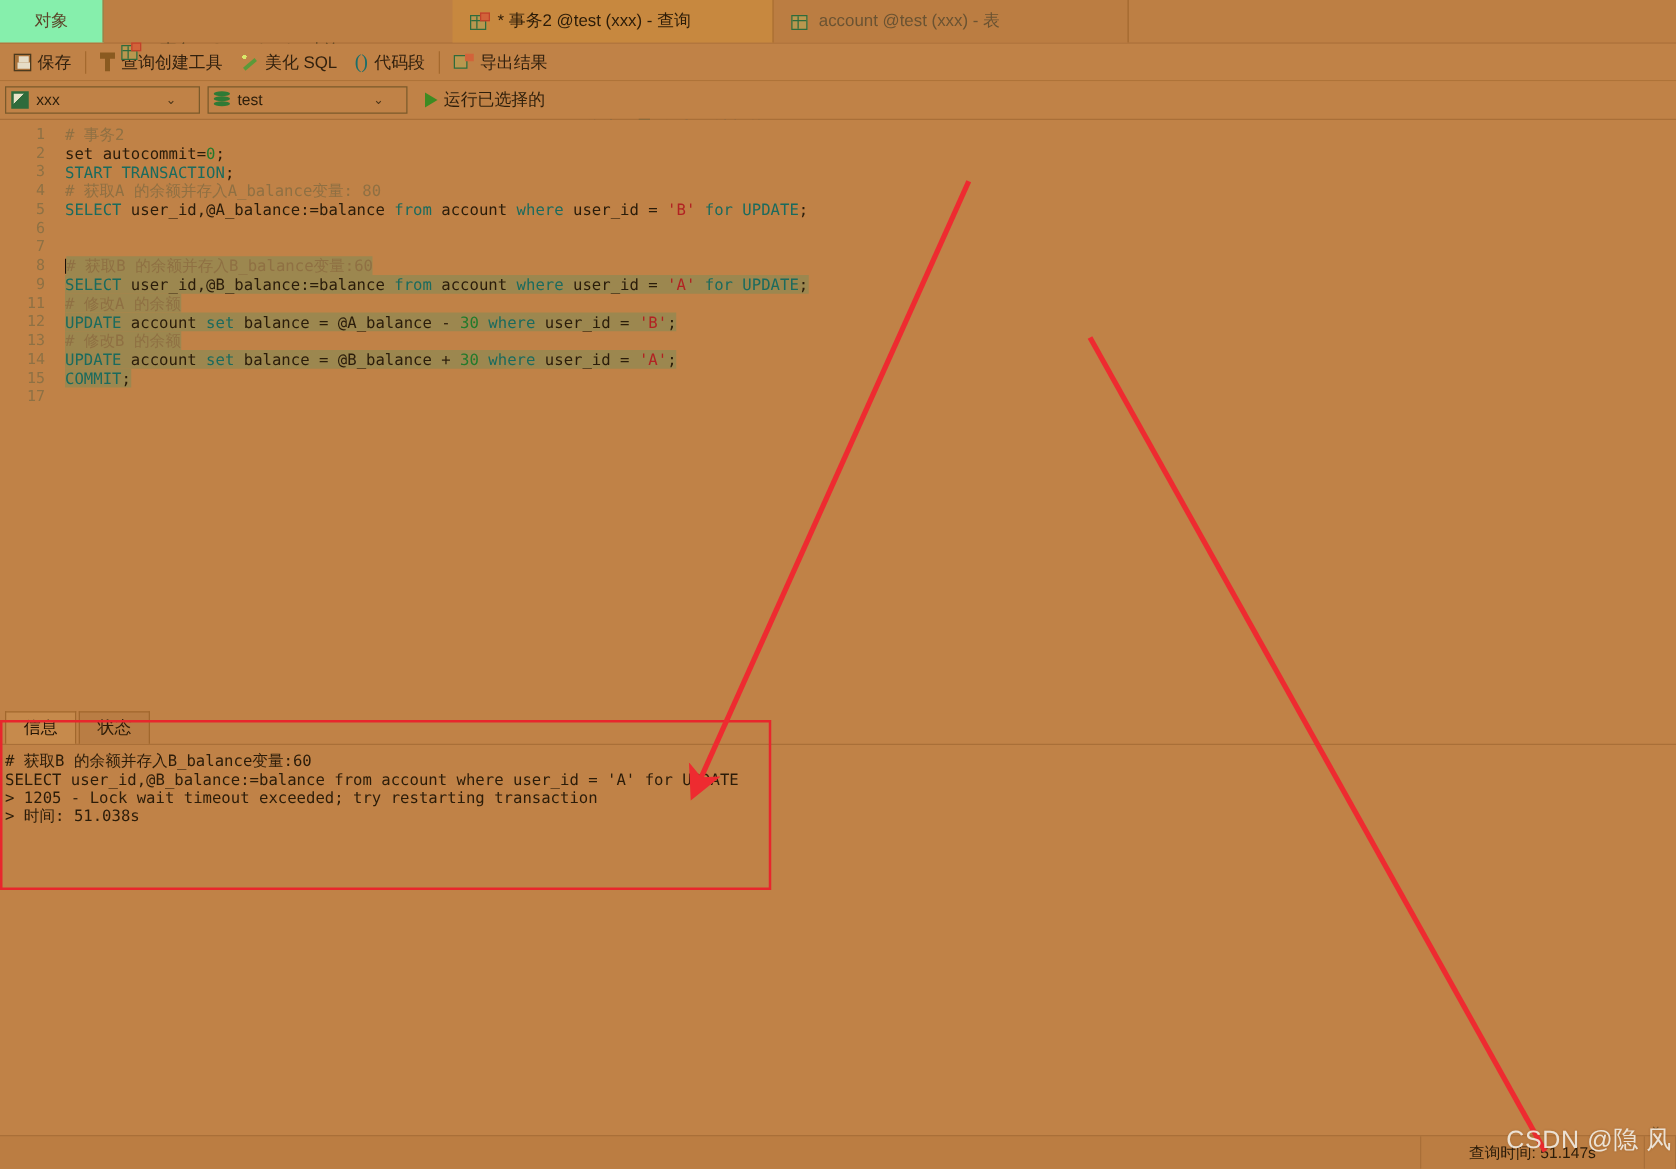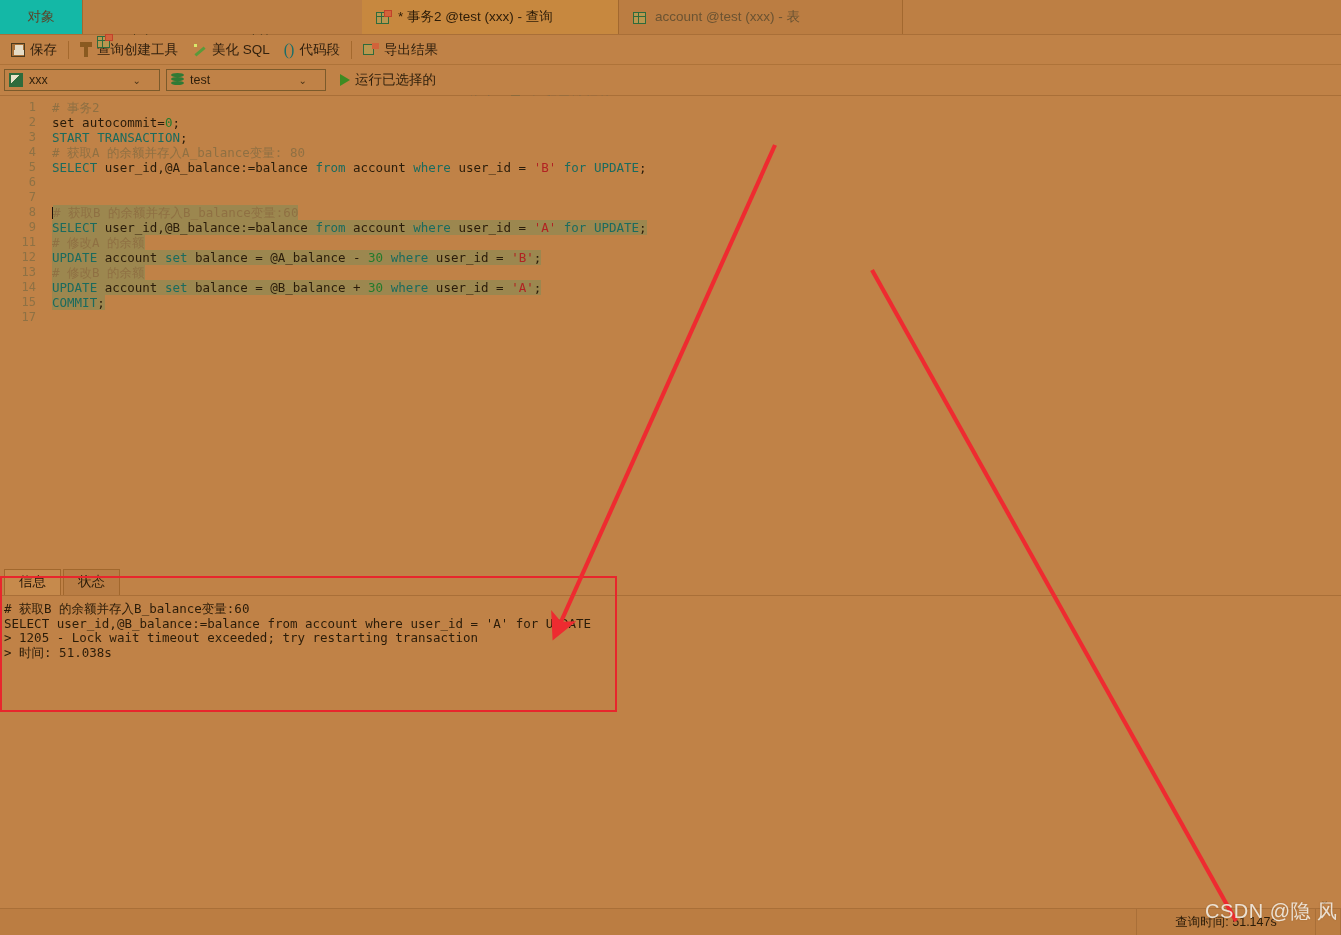--- a/index.html
+++ b/index.html
@@ -34,21 +34,21 @@
     flex: 0 0 auto;
   }
   .tab {
     display: flex;
     align-items: center;
     gap: 6px;
     padding: 0 14px;
     font-size: 13.5px;
     color: #56402a;
     border-right: 1px solid #a2682f;
-    background: #14b8a6;
+    background: #86efac;
     white-space: nowrap;
   }
   .tab.first {
     color: #5b4429;
     min-width: 46px;
     justify-content: center;
     padding: 0 18px;
   }
   .tab.t1 { background: #c08247; color: #55401f; min-width: 250px; margin-top: 41px; }
   .tab.t2 { background: #c7883f; color: #2c1c08; min-width: 228px; }

